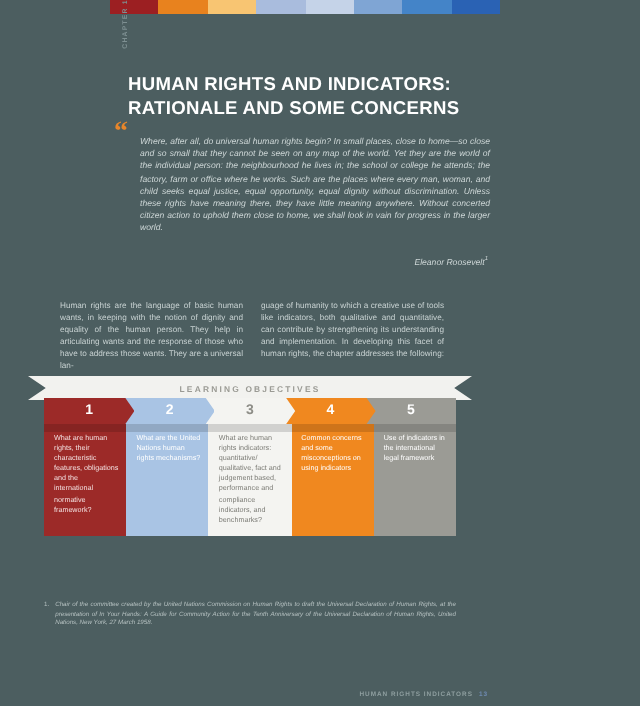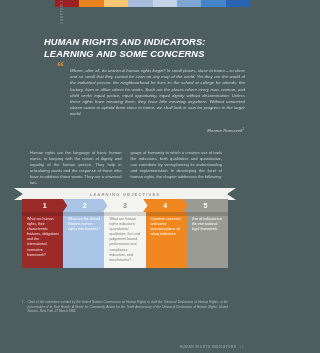--- a/index.html
+++ b/index.html
@@ -22,24 +22,23 @@
     display:flex;align-items:flex-start;justify-content:center;
   }
   .vtab-txt{
     transform:rotate(-90deg);transform-origin:center center;
     white-space:nowrap;font-size:3.4px;letter-spacing:.6px;
     color:#7e9092;font-weight:bold;
   }
 
   
   .title{
-    position:absolute;left:44px;top:36px;width:190px;
+    position:absolute;left:64px;top:36px;width:190px;
     color:#ffffff;font-weight:bold;font-size:9.3px;line-height:12px;
     letter-spacing:.15px;
-    font-style:italic;
   }
 
   
   .quotemark{
     position:absolute;left:57px;top:62px;
     color:#e8862a;font-size:14px;line-height:10px;font-weight:bold;
     font-family:"Liberation Serif", serif;
   }
   .quote{
     position:absolute;left:70px;top:68px;width:175px;
@@ -131,21 +130,21 @@
     <span style="background: rgb(68, 132, 200);"></span>
     <span style="background: rgb(42, 98, 180);"></span>
   </div>
 
   <div class="vtab">
     <span class="vtab-txt">CHAPTER 1</span>
   </div>
 
   <div class="title">
     <div>HUMAN RIGHTS AND INDICATORS:</div>
-    <div>LEARNING AND SOME CONCERNS</div>
+    <div>RATIONALE AND SOME CONCERNS</div>
   </div>
 
   <div class="quotemark">“</div>
   <div class="quote">Where, after all, do universal human rights begin? In small places, close to home—so close and so small that they cannot be seen on any map of the world. Yet they are the world of the individual person: the neighbourhood he lives in; the school or college he attends; the factory, farm or office where he works. Such are the places where every man, woman, and child seeks equal justice, equal opportunity, equal dignity without discrimination. Unless these rights have meaning there, they have little meaning anywhere. Without concerted citizen action to uphold them close to home, we shall look in vain for progress in the larger world.</div>
   <div class="quote-attr">
     <span>Eleanor Roosevelt</span><sup>1</sup>
   </div>
 
   <div class="body-cols">
     <p>Human rights are the language of basic human wants, in keeping with the notion of dignity and equality of the human person. They help in articulating wants and the response of those who have to address those wants. They are a universal lan-</p>

